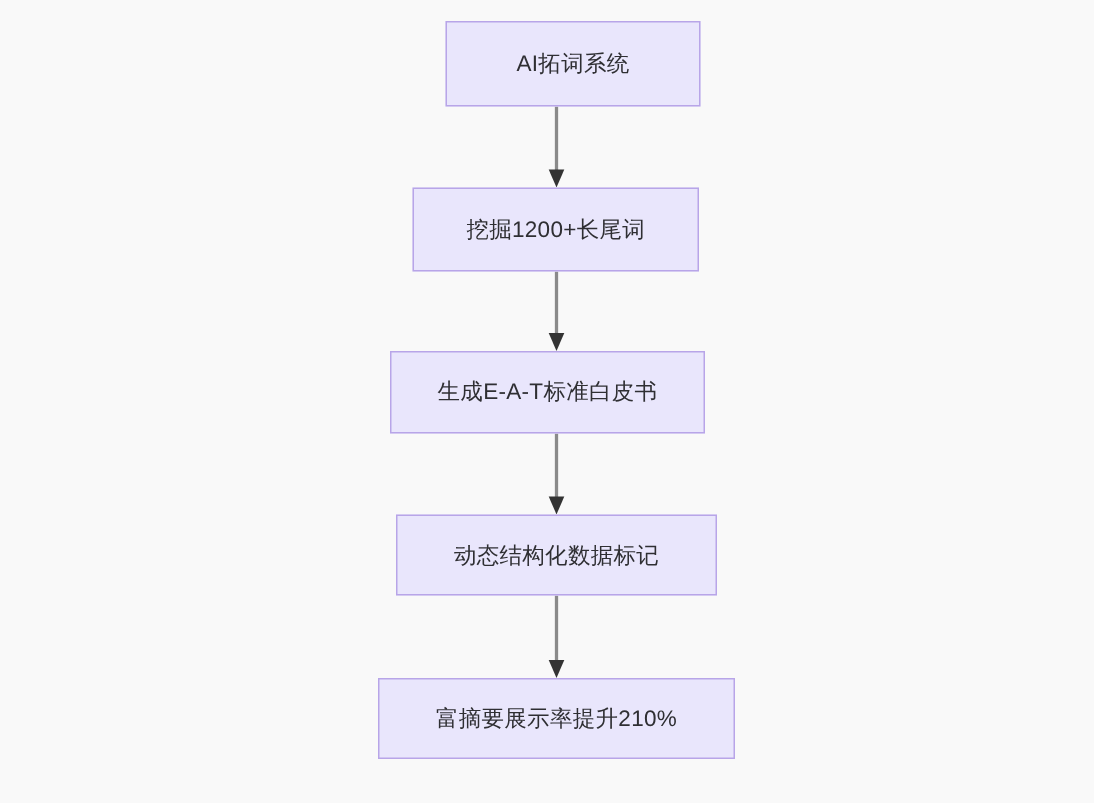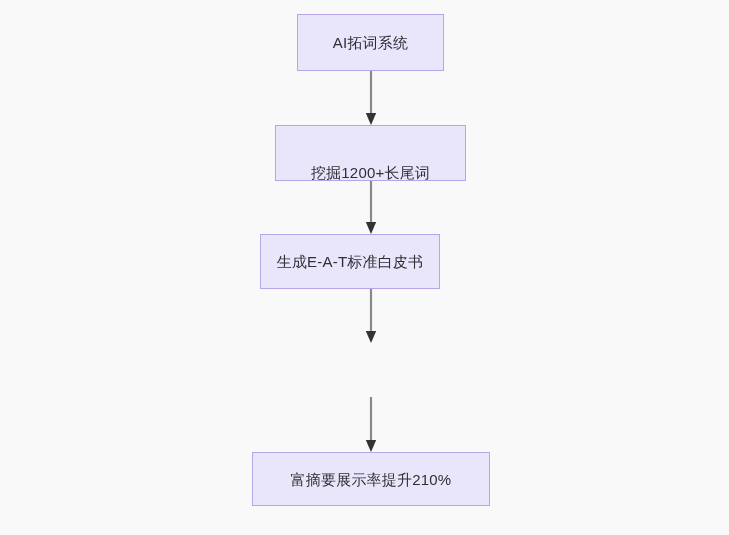--- a/index.html
+++ b/index.html
@@ -70,30 +70,33 @@
     </svg>
   </div>
 
   <div class="connector" style="left:364px; top:397px; height:55px;">
     <svg width="14" height="55" viewBox="0 0 14 55" xmlns="http://www.w3.org/2000/svg">
       <line x1="7" y1="0" x2="7" y2="46" stroke="#8a8a8a" stroke-width="2.2"></line>
       <polygon points="7,55 1.8,43 12.2,43" fill="#333333"></polygon>
     </svg>
   </div>
 
-  <div class="node" style="left:297px; top:14px; width:147px; height:57px;">
+  <div class="node" style="left:297px; top:14px; width:170px; height:57px;">
     <span class="node-label">AI拓词系统</span>
   </div>
 
-  <div class="node" style="left:275px; top:125px; width:191px; height:56px;align-items:flex-end;">
+  <div class="node" style="left:275px; top:125px; width:191px; height:56px;">
     <span class="node-label">挖掘1200+长尾词</span>
   </div>
 
-  <div class="node" style="left:260px; top:234px; width:180px; height:55px;">
+  <div class="node" style="left:260px; top:234px; width:210px; height:55px;">
     <span class="node-label">生成E-A-T标准白皮书</span>
   </div>
 
+  <div class="node" style="left:264px; top:343px; width:214px; height:54px;">
+    <span class="node-label">动态结构化数据标记</span>
+  </div>
 
   <div class="node" style="left:252px; top:452px; width:238px; height:54px;text-align:right;">
     <span class="node-label">富摘要展示率提升210%</span>
   </div>
 
 </div>
 
 </body></html>

